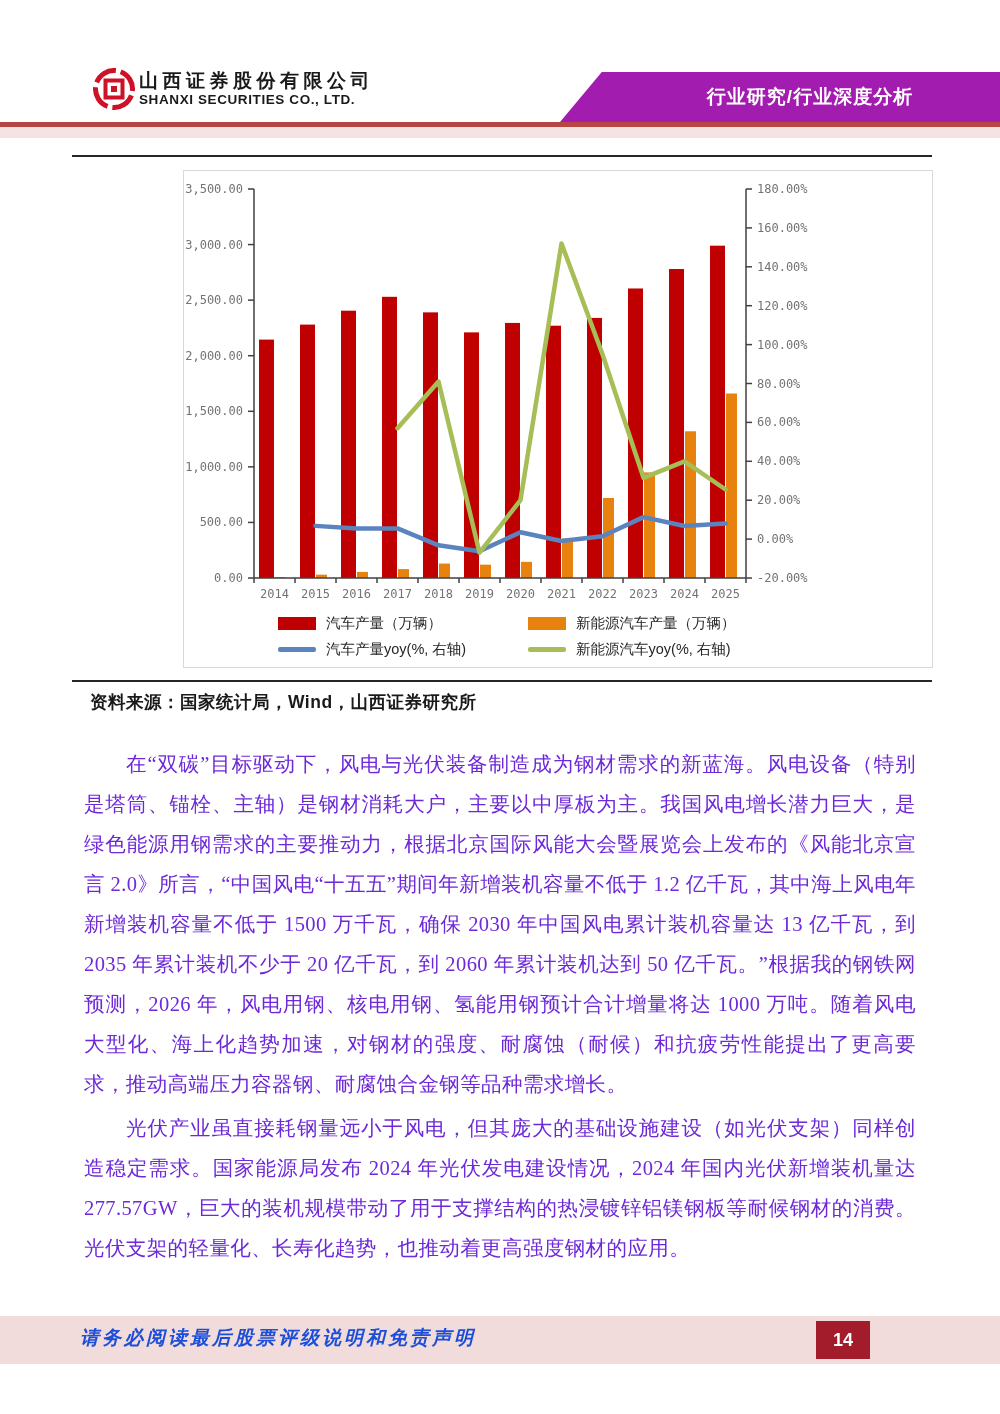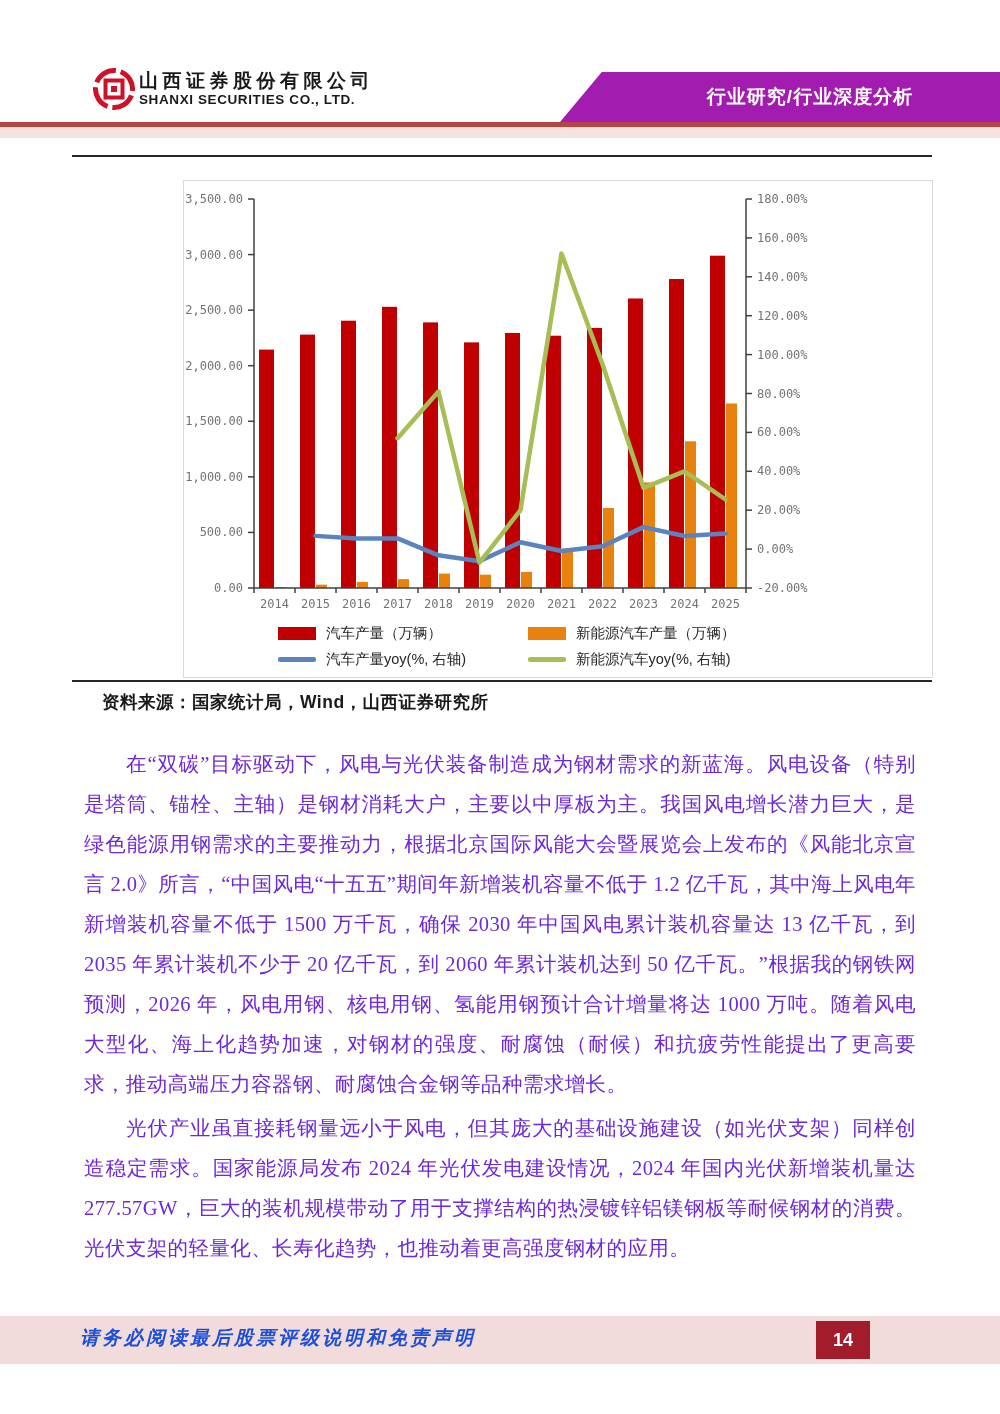--- a/index.html
+++ b/index.html
@@ -29,39 +29,39 @@
     font-family:"Liberation Sans","DejaVu Sans",sans-serif;font-weight:bold;
     font-size:19px;color:#ffffff;letter-spacing:1px;padding-left:60px;
   }
   .header-rule{position:absolute;left:0;top:122px;width:1000px;height:5px;background:#B64543;}
   .header-rule-pink{position:absolute;left:0;top:127px;width:1000px;height:11px;background:#F4E3E2;}
 
   
   .table-rule-top{position:absolute;left:72px;top:155px;width:860px;height:2px;background:#262626;}
   .table-rule-bottom{position:absolute;left:72px;top:680px;width:860px;height:2px;background:#262626;}
   .chart-box{
-    position:absolute;left:183px;top:180px;width:748px;height:496px;
+    position:absolute;left:183px;top:170px;width:748px;height:496px;
     border:1px solid #D9D9D9;background:#fff;
   }
   .chart-svg{position:absolute;left:0;top:0;}
   .chart-legend{
     position:absolute;left:0;bottom:8px;width:100%;
     display:grid;grid-template-columns:250px 310px;justify-content:center;
     row-gap:7px;
     font-family:"Liberation Sans","DejaVu Sans",sans-serif;
     font-size:14.5px;color:#262626;margin-top:41px;
   }
   .legend-item{display:flex;align-items:center;gap:10px;}
   .sw-bar{width:38px;height:13px;display:inline-block;flex:0 0 auto;}
   .sw-line{width:38px;height:4.5px;border-radius:2px;display:inline-block;flex:0 0 auto;}
 
   .source-line{
     position:absolute;left:90px;top:690px;width:840px;
     font-family:"Liberation Sans","DejaVu Sans",sans-serif;
-    font-weight:600;font-size:17.5px;color:#1a1a1a;letter-spacing:0.5px;margin-left:12px;
+    font-weight:600;font-size:17.5px;color:#1a1a1a;letter-spacing:0.5px;
   }
 
   
   .body-text{position:absolute;left:80px;top:740px;width:840px;}
   .body-text p{
     margin:4px;font-size:20.5px;line-height:40px;text-align:justify;
     text-indent:2.05em;letter-spacing:0.4px;color:#6d28d9;
   }
 
   

